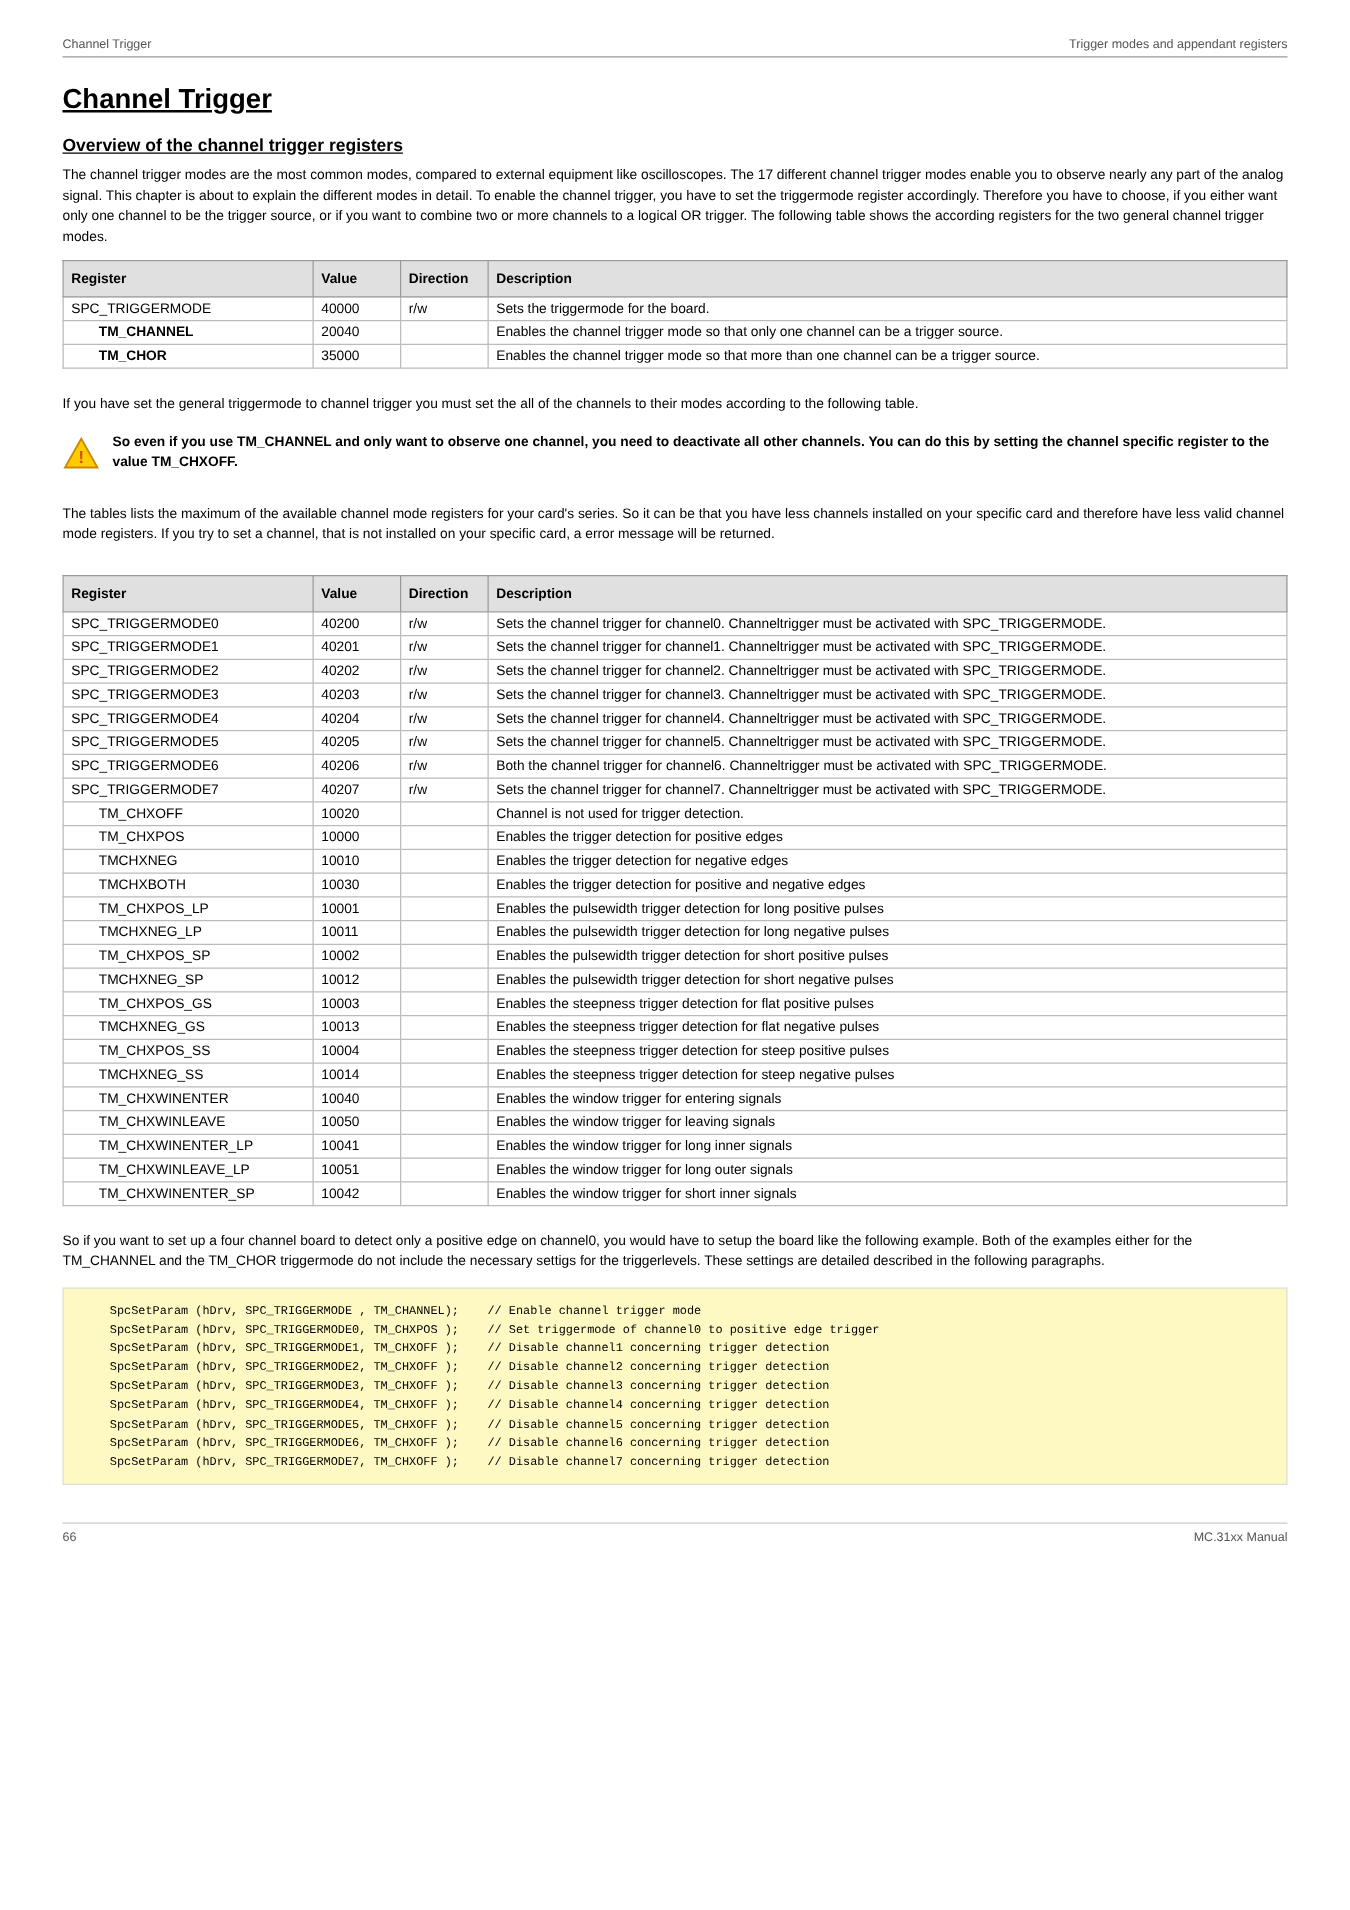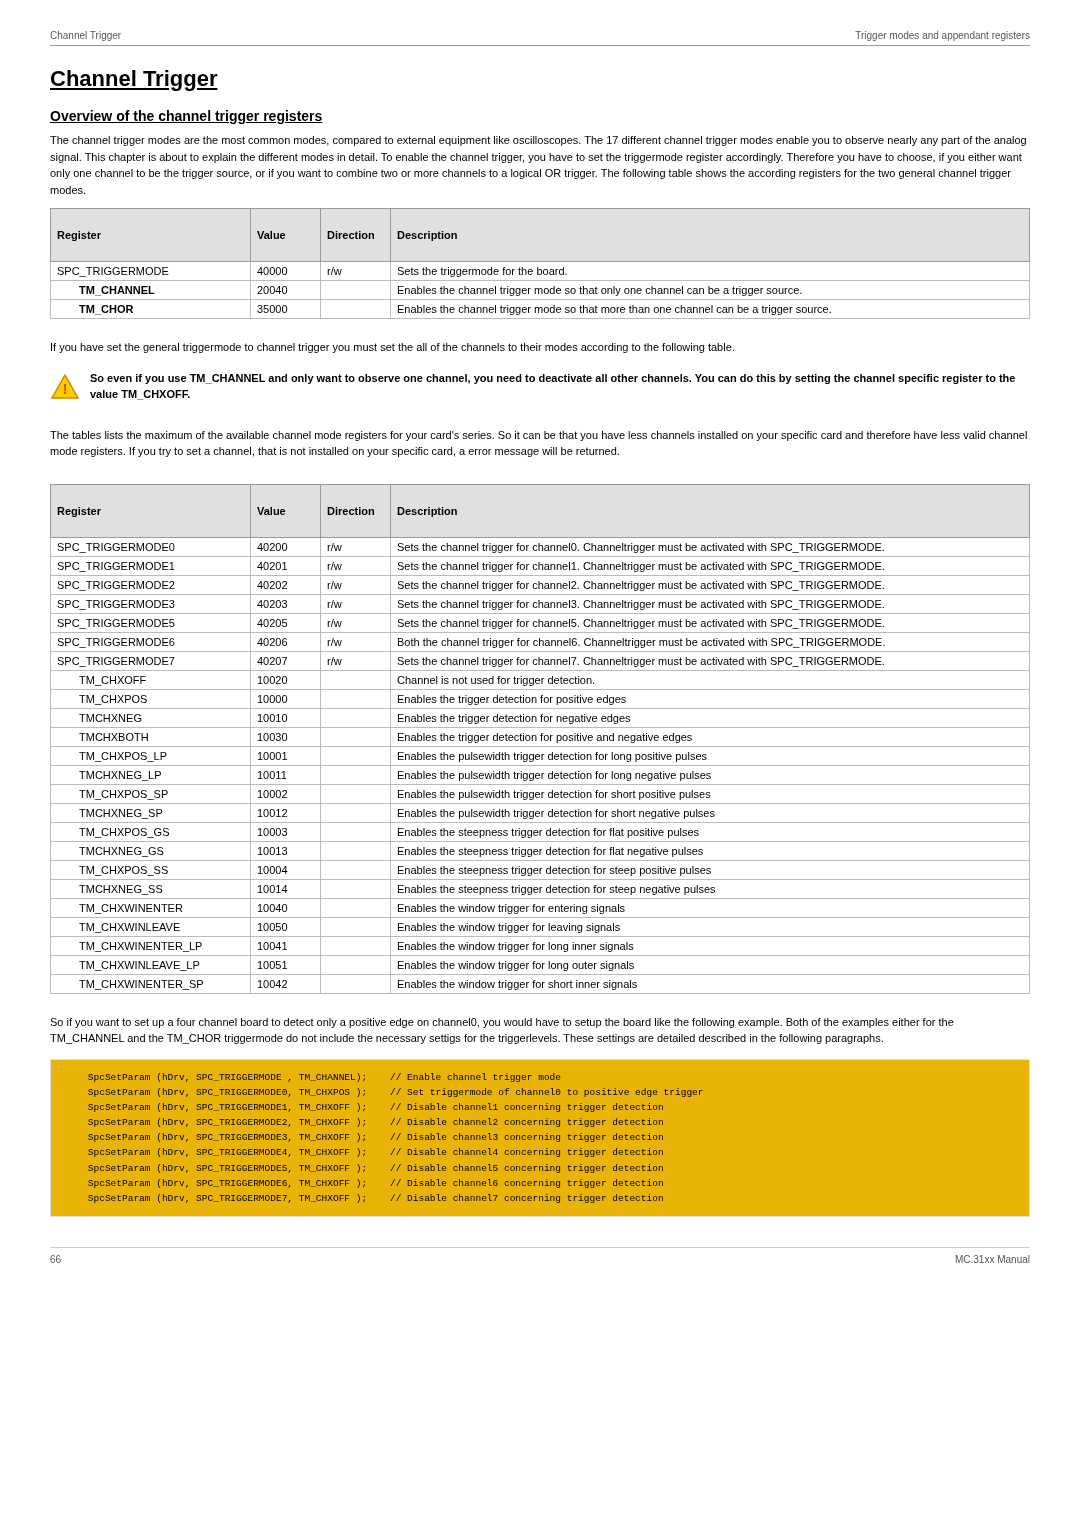--- a/index.html
+++ b/index.html
@@ -44,21 +44,21 @@
     }
     table {
       border-collapse: collapse;
       width: 100%;
       margin-bottom: 12px;
       font-size: 11px;
     }
     table th {
       background: #e0e0e0;
       border: 1px solid #999;
-      padding: 20px 6px;
+      padding: 8px 6px;
       text-align: left;
       font-weight: bold;
     }
     table td {
       border: 1px solid #bbb;
       padding: 3px 6px;
       vertical-align: top;
     }
     table tr.indent td:first-child {
       padding-left: 30px;
@@ -75,21 +75,21 @@
       height: 30px;
       flex-shrink: 0;
       margin-top: 2px;
     }
     .warning-text {
       font-size: 11px;
       line-height: 1.5;
       font-weight: bold;
     }
     .code-block {
-      background: #eab308;
+      background: #fef9c3;
       border: 1px solid #ddd;
       padding: 10px 14px;
       font-family: 'Courier New', Courier, monospace;
       font-size: 9.5px;
       line-height: 1.6;
       margin-top: 12px;
       color: #000;
       white-space: pre;
     }
     .page-footer {
@@ -193,20 +193,26 @@
         <td>SPC_TRIGGERMODE2</td>
         <td>40202</td>
         <td>r/w</td>
         <td>Sets the channel trigger for channel2. Channeltrigger must be activated with SPC_TRIGGERMODE.</td>
       </tr>
       <tr>
         <td>SPC_TRIGGERMODE3</td>
         <td>40203</td>
         <td>r/w</td>
         <td>Sets the channel trigger for channel3. Channeltrigger must be activated with SPC_TRIGGERMODE.</td>
+      </tr>
+      <tr>
+        <td>SPC_TRIGGERMODE4</td>
+        <td>40204</td>
+        <td>r/w</td>
+        <td>Sets the channel trigger for channel4. Channeltrigger must be activated with SPC_TRIGGERMODE.</td>
       </tr>
       <tr>
         <td>SPC_TRIGGERMODE5</td>
         <td>40205</td>
         <td>r/w</td>
         <td>Sets the channel trigger for channel5. Channeltrigger must be activated with SPC_TRIGGERMODE.</td>
       </tr>
       <tr>
         <td>SPC_TRIGGERMODE6</td>
         <td>40206</td>

